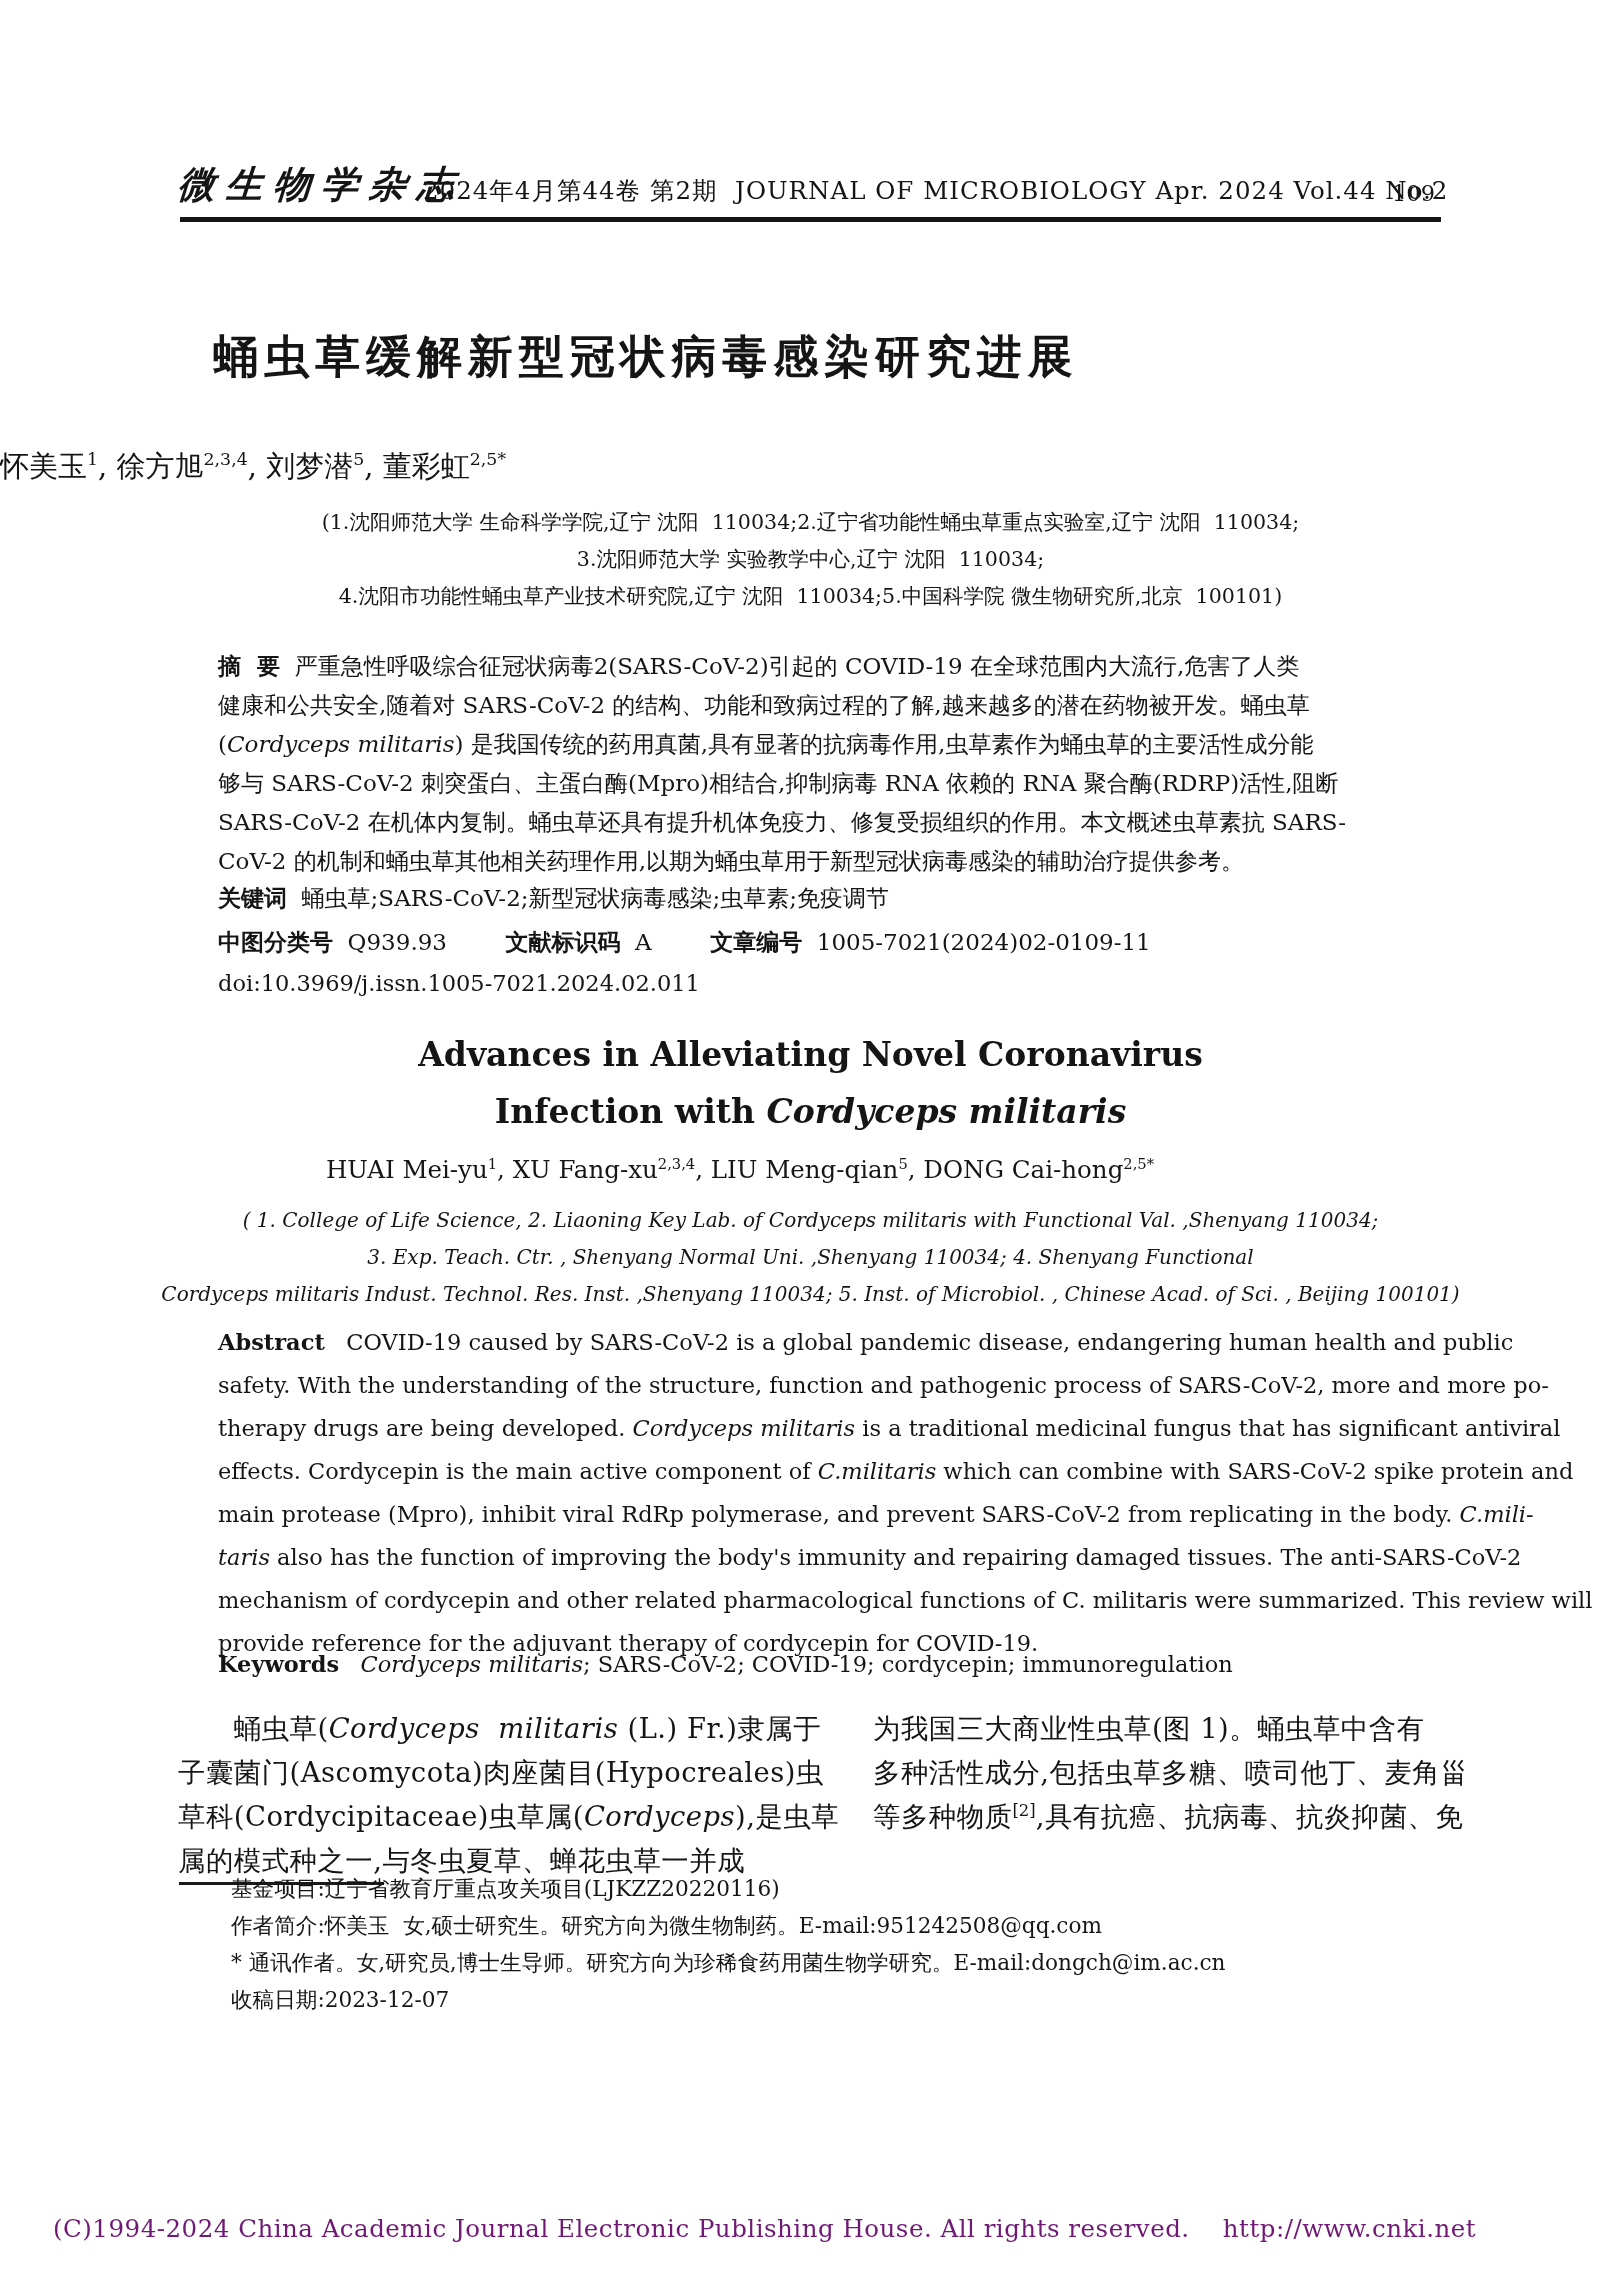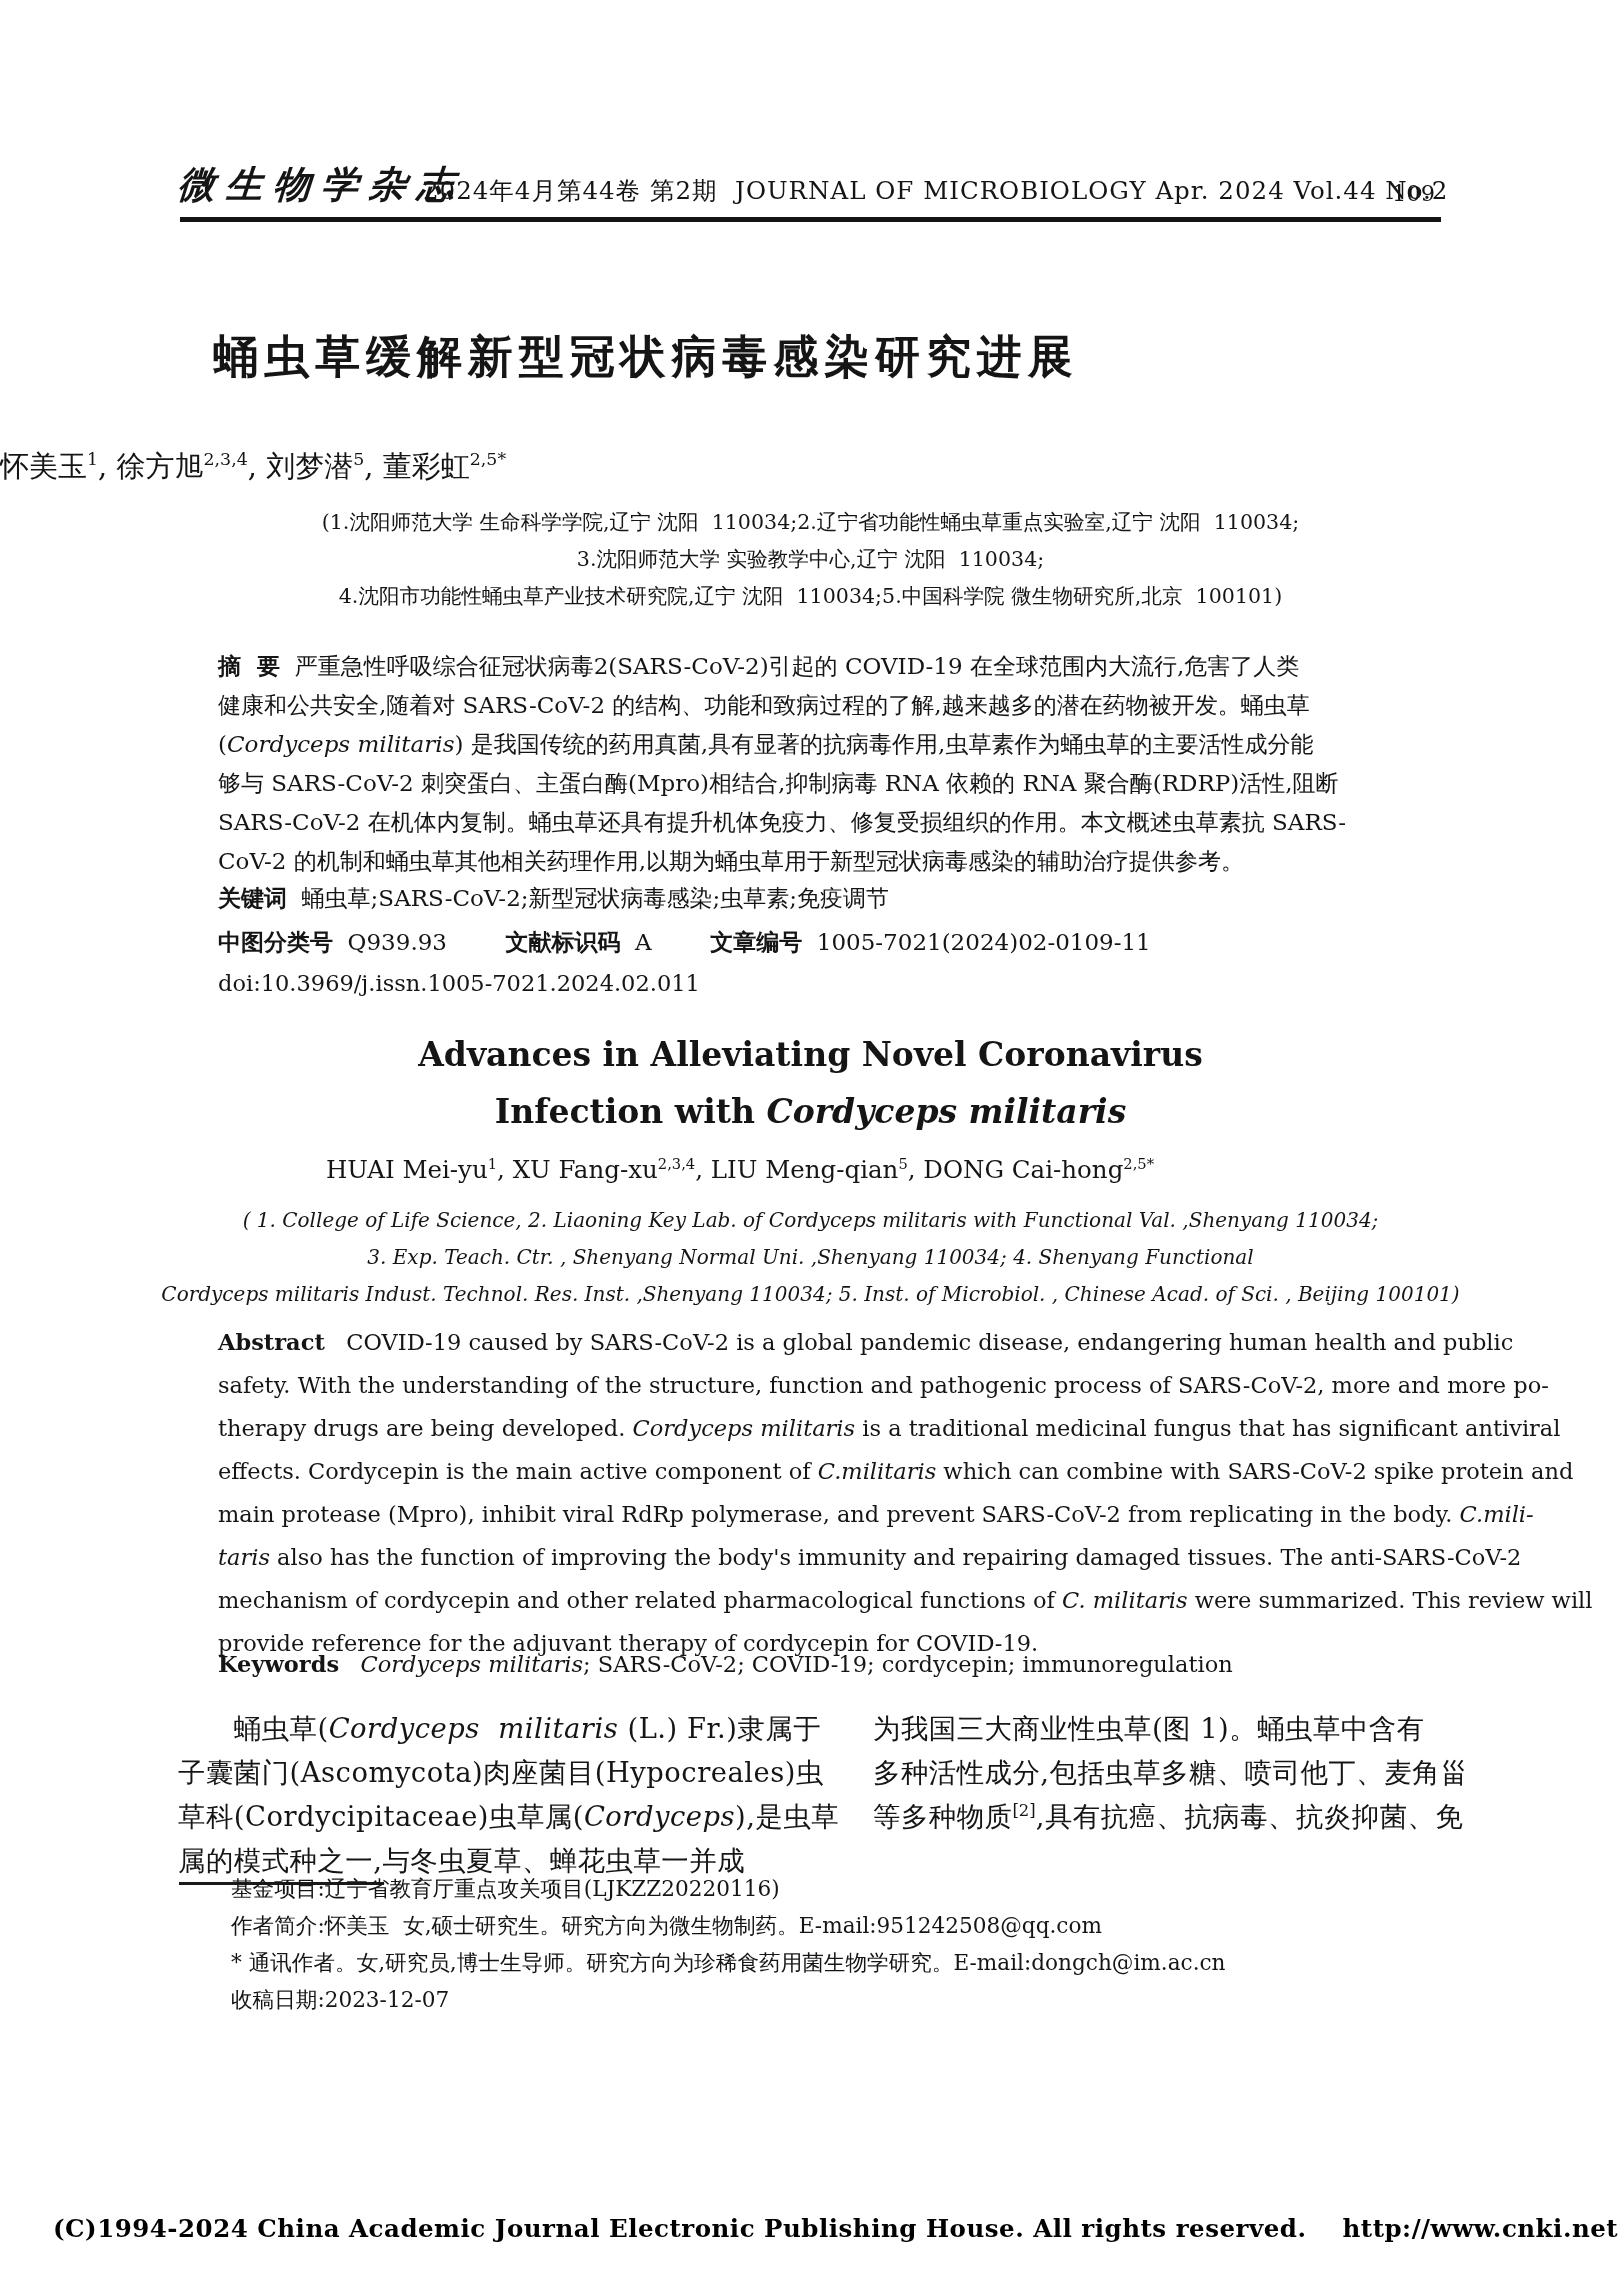--- a/index.html
+++ b/index.html
@@ -63,21 +63,21 @@
   .body-line { line-height:44px; white-space:pre; letter-spacing:0.5px; }
 
   
   .fn-rule { left:179px; top:1882px; width:205px; height:2.9px; background:#1a1a1a; }
   .fns { left:231px; top:1870px; font-size:21.6px; }
   .fn-line { line-height:37px; white-space:pre; }
 
   
   .footer {
     left:53px; top:2214px; font-size:24.5px;
-    color:#000000; letter-spacing:0.5px; white-space:pre;font-weight:bold;
+    color:#701a75; letter-spacing:0.5px; white-space:pre;
   }
 </style>
 </head>
 <body>
 
 <div>
 
   <div class="abs logo pre">微生物学杂志</div>
   <div class="abs issue-info pre">2024年4月第44卷 第2期  JOURNAL OF MICROBIOLOGY Apr. 2024 Vol.44 No.2</div>
   <div class="abs page-num">109</div>
@@ -112,21 +112,21 @@
       <div class="affen-line">Cordyceps militaris Indust. Technol. Res. Inst. ,Shenyang 110034; 5. Inst. of Microbiol. , Chinese Acad. of Sci. , Beijing 100101)</div>
     </div>
 
   <div class="abs abstract-en">
       <div class="en-line"><span style="font-weight: bold;">Abstract</span><span>   COVID-19 caused by SARS-CoV-2 is a global pandemic disease, endangering human health and public</span></div>
       <div class="en-line">safety. With the understanding of the structure, function and pathogenic process of SARS-CoV-2, more and more po-</div>
       <div class="en-line"><span>therapy drugs are being developed. </span><span style="font-style: italic;">Cordyceps militaris</span><span> is a traditional medicinal fungus that has significant antiviral</span></div>
       <div class="en-line"><span>effects. Cordycepin is the main active component of </span><span style="font-style: italic;">C.militaris</span><span> which can combine with SARS-CoV-2 spike protein and</span></div>
       <div class="en-line"><span>main protease (Mpro), inhibit viral RdRp polymerase, and prevent SARS-CoV-2 from replicating in the body. </span><span style="font-style: italic;">C.mili-</span></div>
       <div class="en-line"><span style="font-style: italic;">taris</span><span> also has the function of improving the body's immunity and repairing damaged tissues. The anti-SARS-CoV-2</span></div>
-      <div class="en-line"><span>mechanism of cordycepin and other related pharmacological functions of </span><span style="font-style: italic;">C. militaris</span><span> were summarized. This review will</span></div>
+      <div class="en-line"><span>mechanism of cordycepin and other related pharmacological functions of </span><span style="">C. militaris</span><span> were summarized. This review will</span></div>
       <div class="en-line">provide reference for the adjuvant therapy of cordycepin for COVID-19.</div>
     </div>
   <div class="abs kw-en pre"><span style="font-weight: bold;">Keywords</span><span>   </span><span style="font-style: italic;">Cordyceps militaris</span><span>; SARS-CoV-2; COVID-19; cordycepin; immunoregulation</span></div>
 
   <div class="abs col colL">
       <div class="body-line"><span>　　蛹虫草(</span><span style="font-style: italic;">Cordyceps  militaris</span><span> (L.) Fr.)隶属于</span></div>
       <div class="body-line">子囊菌门(Ascomycota)肉座菌目(Hypocreales)虫</div>
       <div class="body-line"><span>草科(Cordycipitaceae)虫草属(</span><span style="font-style: italic;">Cordyceps</span><span>),是虫草</span></div>
       <div class="body-line">属的模式种之一,与冬虫夏草、蝉花虫草一并成</div>
     </div>

